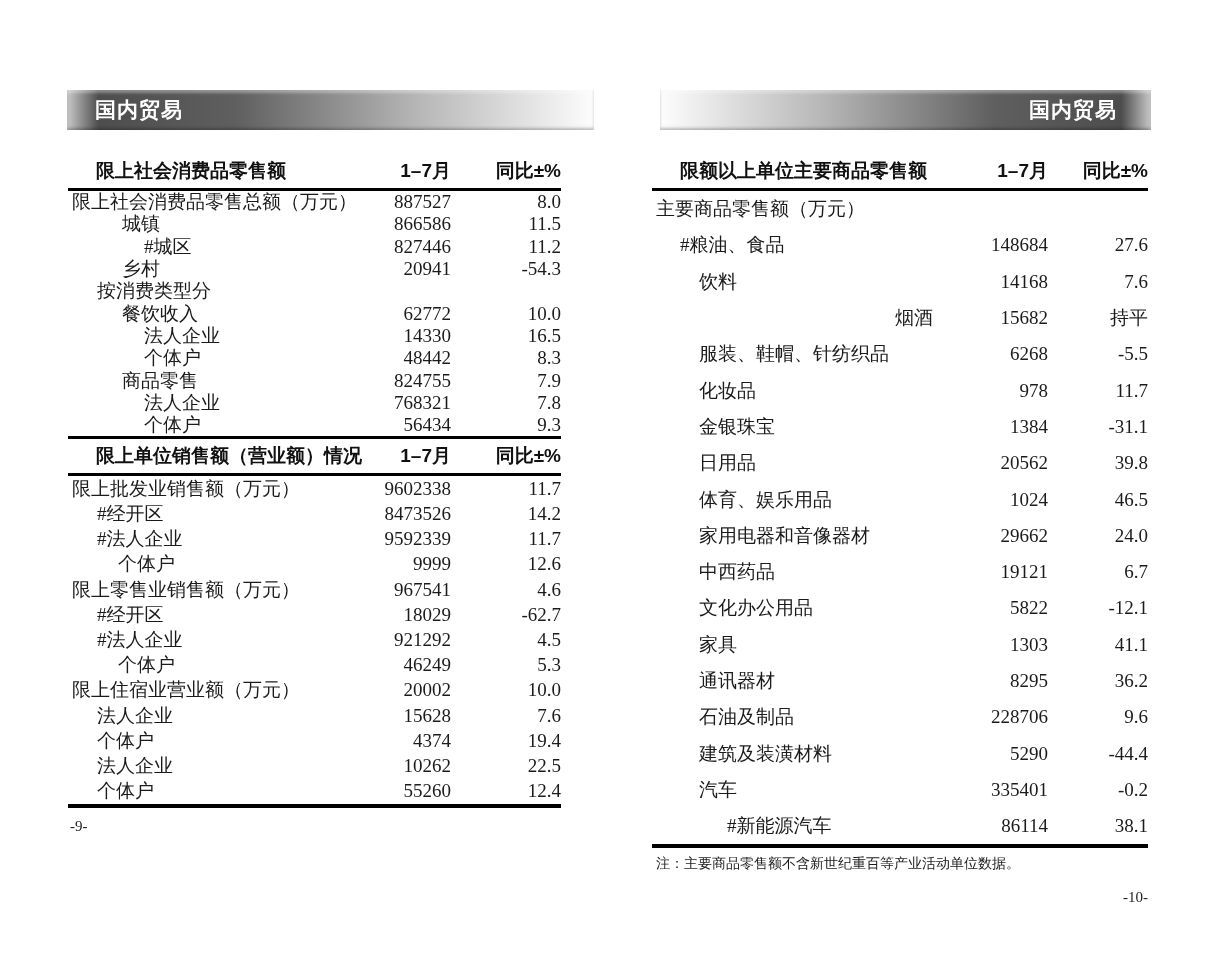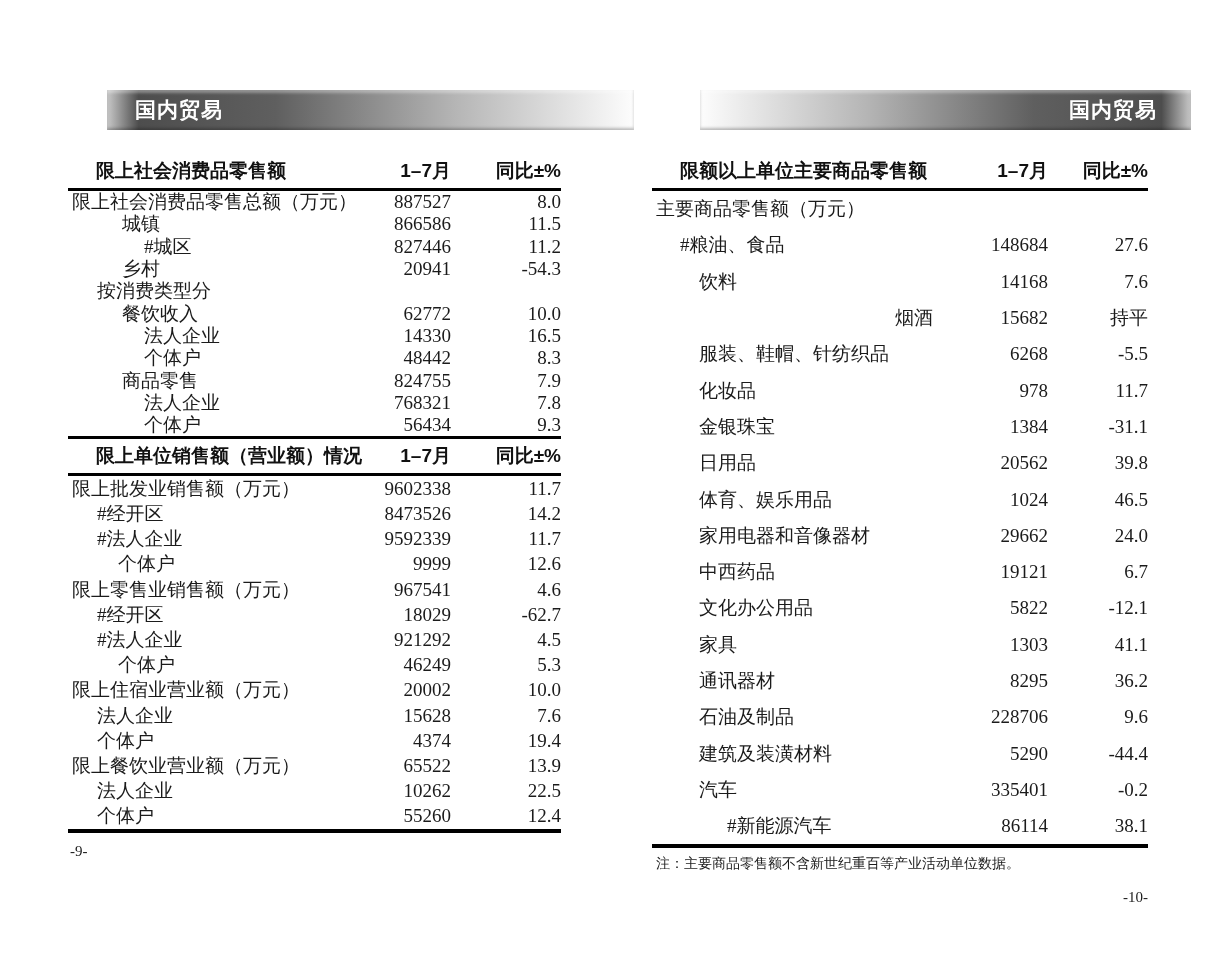--- a/index.html
+++ b/index.html
@@ -6,21 +6,20 @@
   .page{
     position:relative;width:1218px;height:977px;background:#ffffff;overflow:hidden;
     font-family:"Liberation Serif","DejaVu Serif",serif;color:#1b1b1b;
   }
   
   .band{
     position:absolute;top:90px;height:40px;display:flex;align-items:center;
     font-family:"Liberation Sans","DejaVu Sans",sans-serif;font-weight:700;
     font-size:21px;color:#ffffff;letter-spacing:1px;
     box-shadow:inset 0 3px 3px rgba(255,255,255,.35), inset 0 -2px 3px rgba(0,0,0,.25);
-    margin-left:40px;
   }
   .band-left{
     left:67px;width:527px;padding-left:28px;box-sizing:border-box;
     background:linear-gradient(to right,#c9c9c9 0,#4d4d4d 6%,#5f5f5f 32%,#b5b5b5 66%,#fdfdfd 100%);
   }
   .band-right{
     left:660px;width:491px;justify-content:flex-end;padding-right:34px;box-sizing:border-box;
     background:linear-gradient(to left,#c9c9c9 0,#4d4d4d 6%,#5f5f5f 32%,#b5b5b5 66%,#fdfdfd 100%);
   }
   
@@ -185,25 +184,20 @@
             <span class="lbl" style="padding-left: 29px;">法人企业</span>
             <span class="val">15628</span>
             <span class="pct">7.6</span>
           </div>
           <div class="trow">
             <span class="lbl" style="padding-left: 29px;">个体户</span>
             <span class="val">4374</span>
             <span class="pct">19.4</span>
           </div>
           <div class="trow">
-            <span class="lbl" style="padding-left: 4px;">限上餐饮业营业额（万元）</span>
-            <span class="val">65522</span>
-            <span class="pct">13.9</span>
-          </div>
-          <div class="trow">
             <span class="lbl" style="padding-left: 29px;">法人企业</span>
             <span class="val">10262</span>
             <span class="pct">22.5</span>
           </div>
           <div class="trow">
             <span class="lbl" style="padding-left: 29px;">个体户</span>
             <span class="val">55260</span>
             <span class="pct">12.4</span>
           </div>
           <div class="rule-thick"></div>

